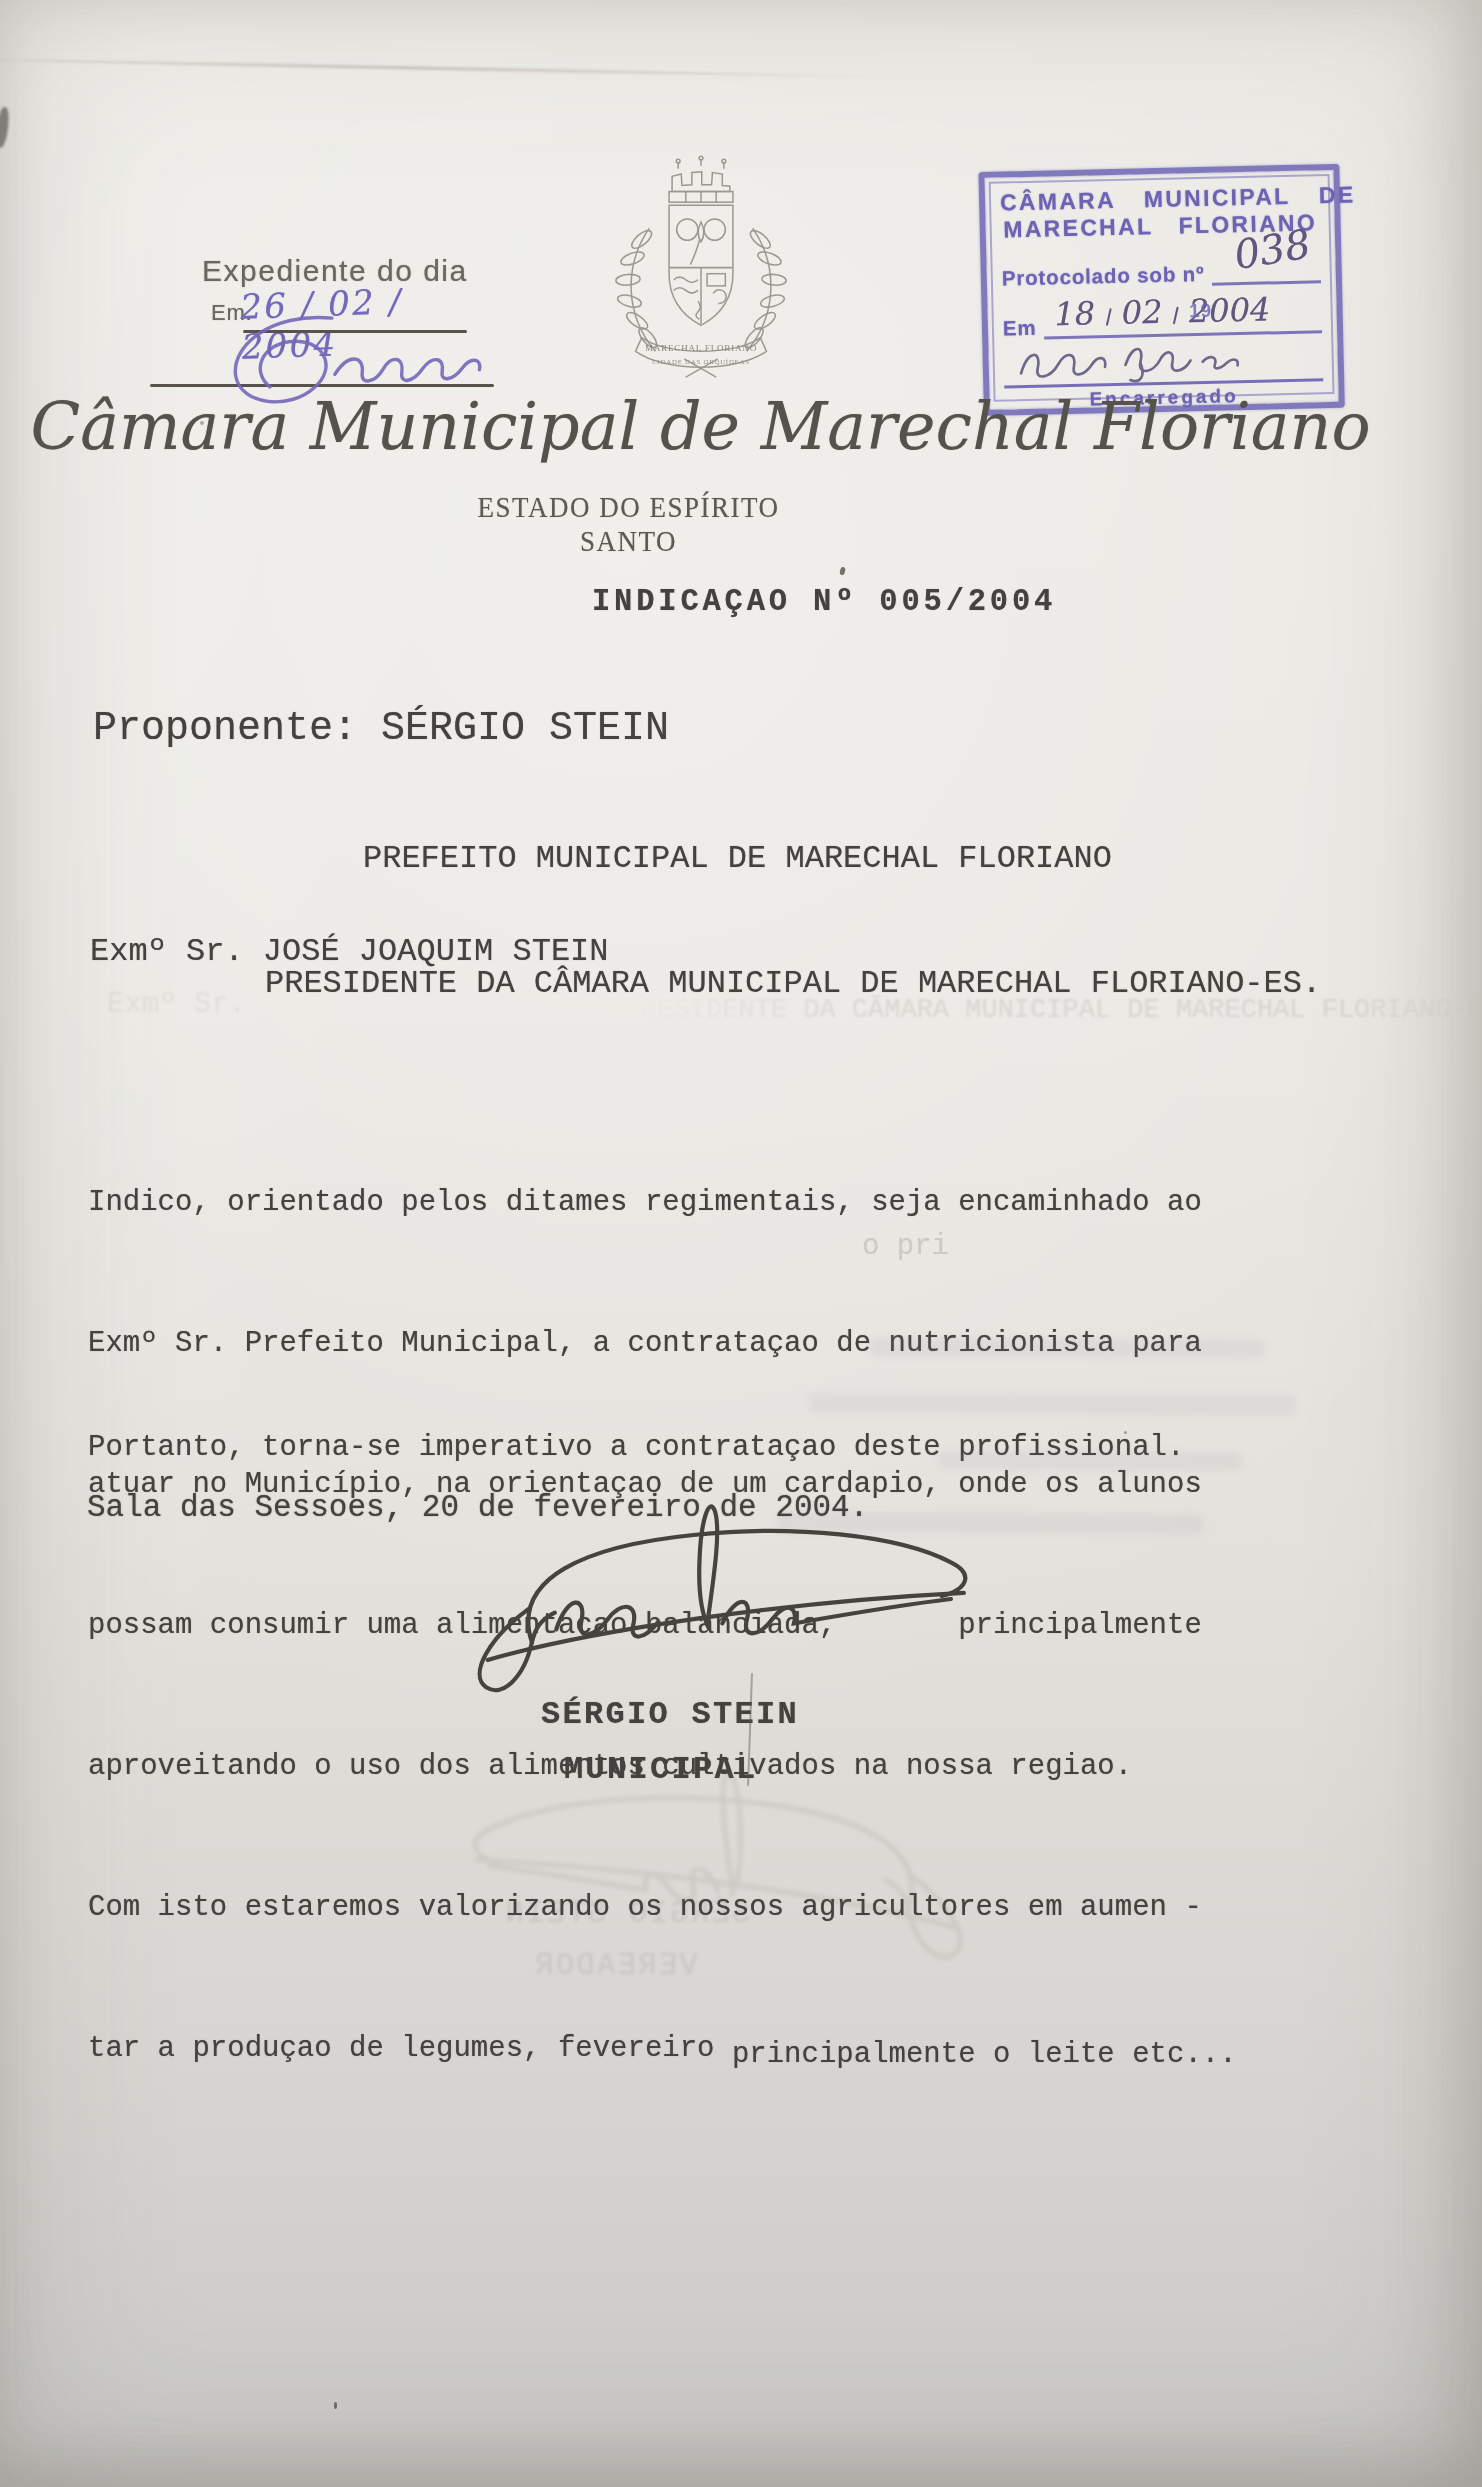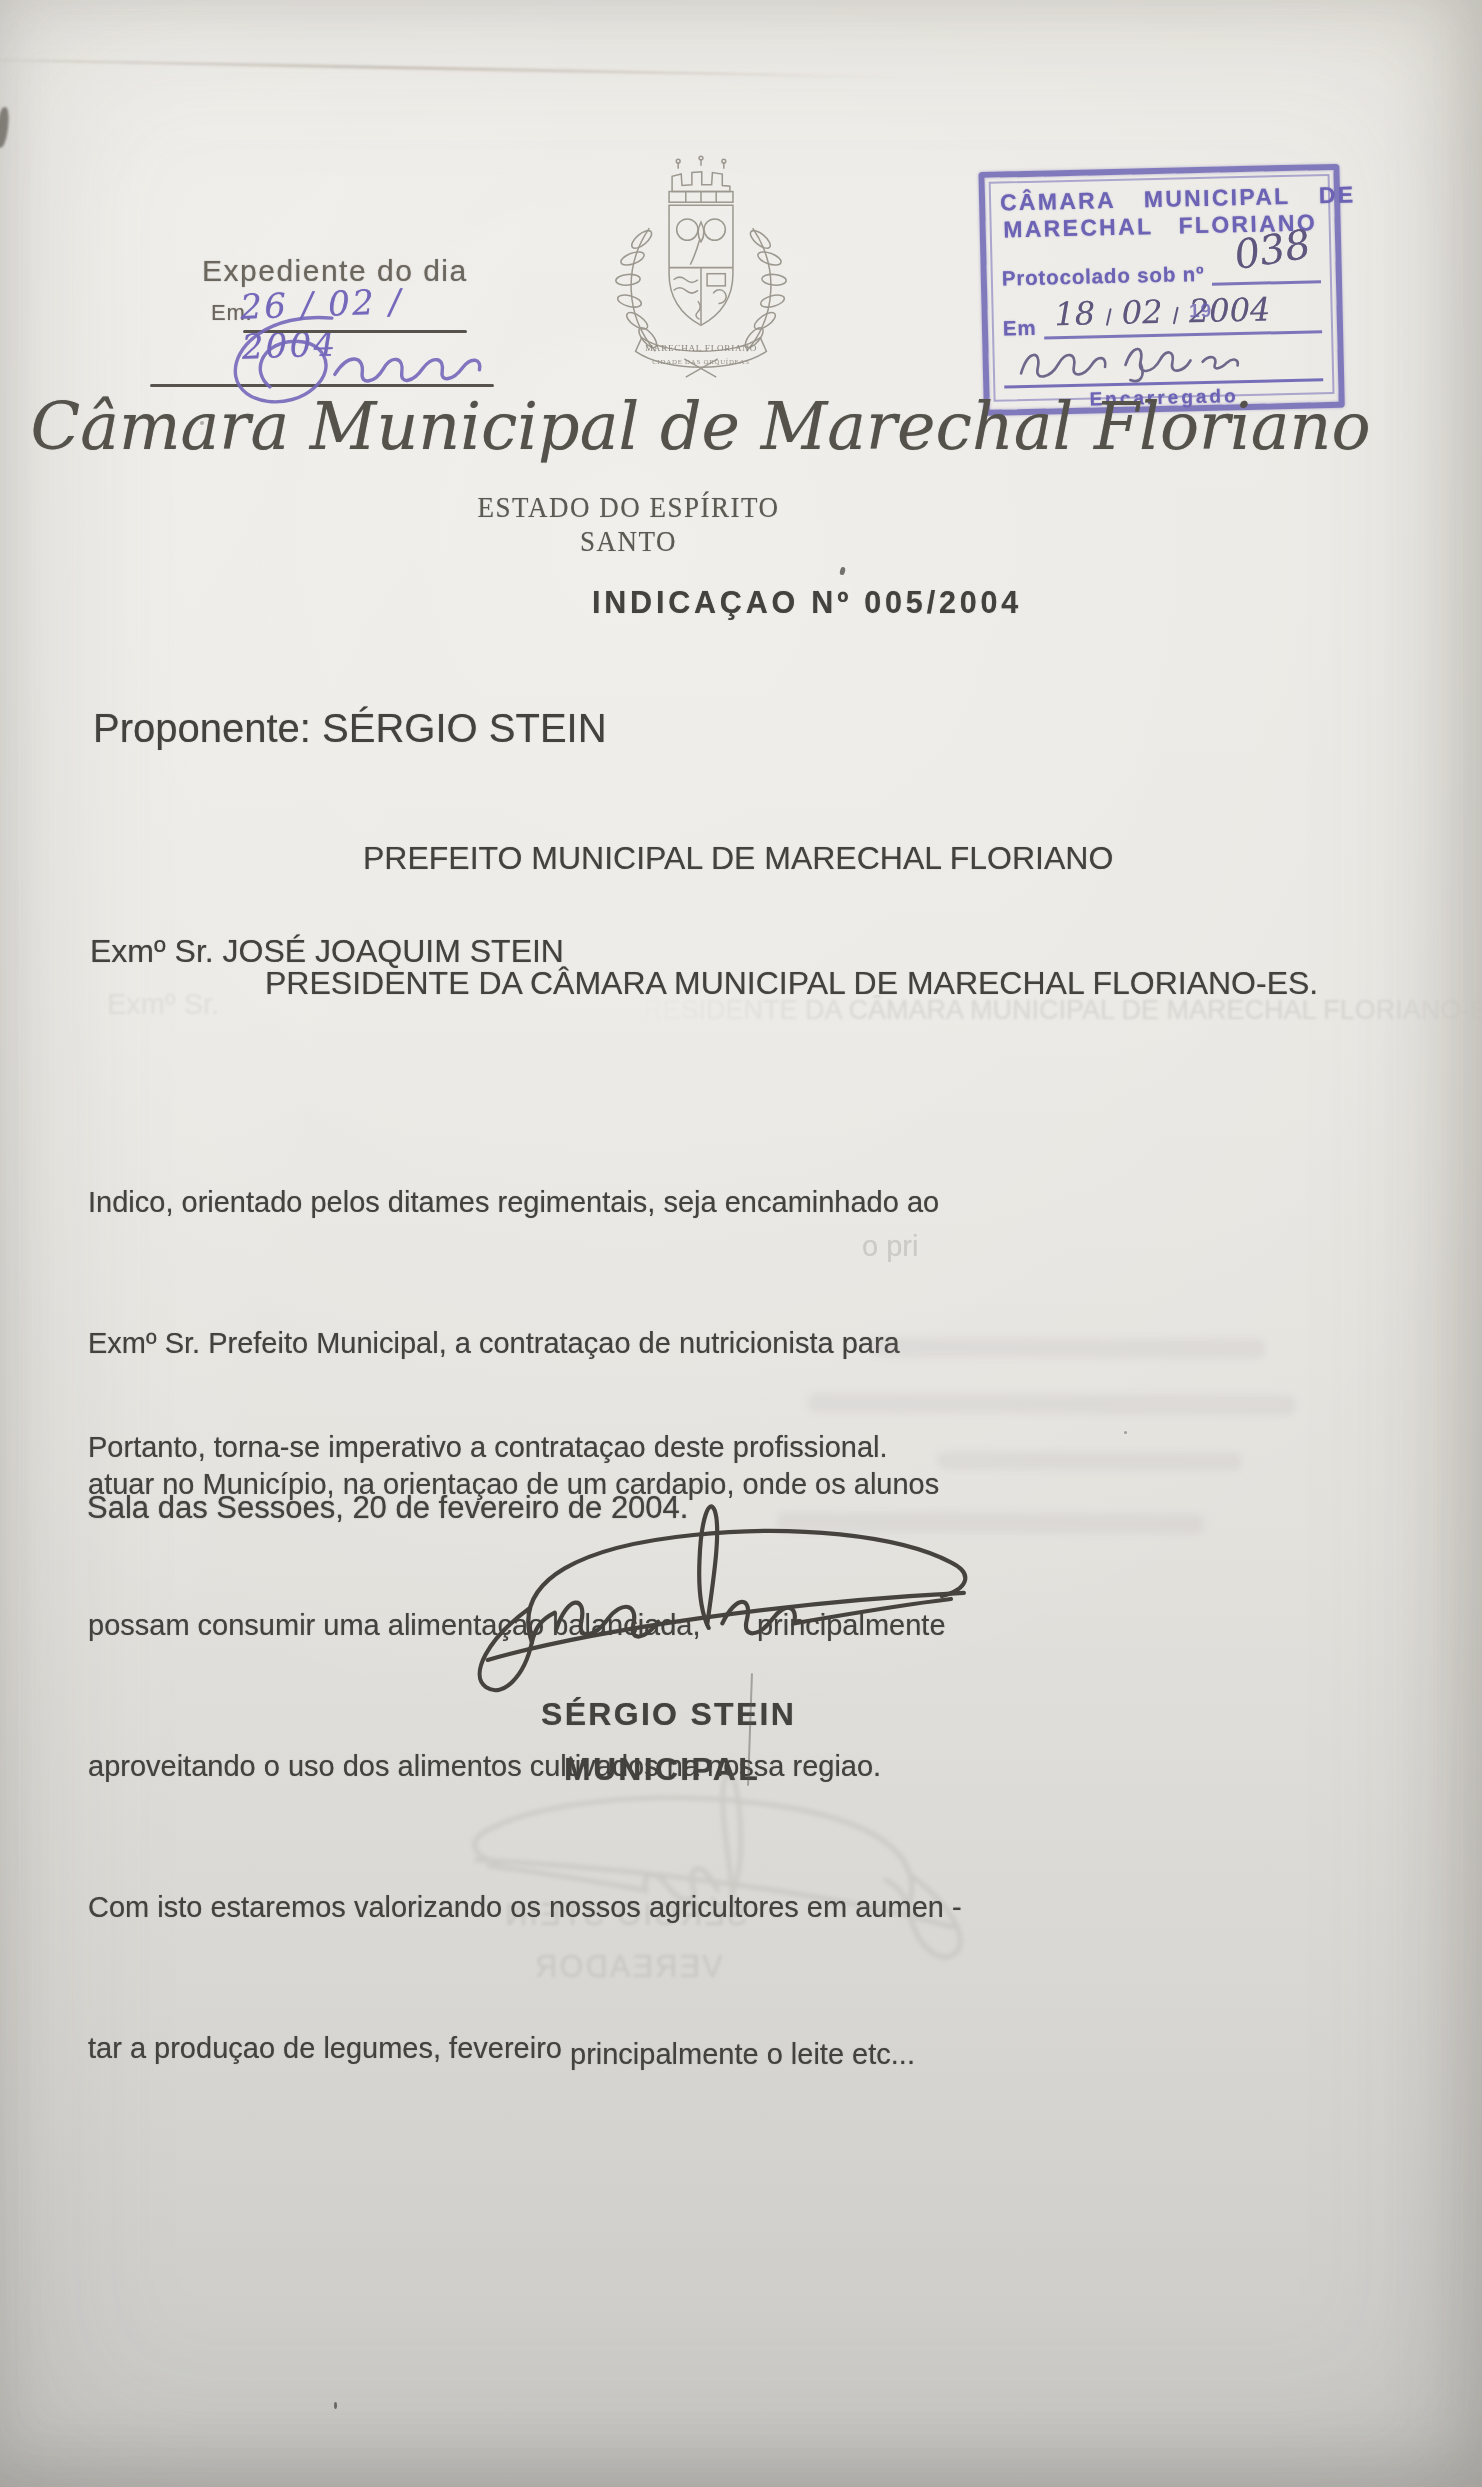--- a/index.html
+++ b/index.html
@@ -6,21 +6,21 @@
   #photo{
     position:relative;width:1482px;height:2487px;overflow:hidden;
     font-family:"Liberation Sans",sans-serif;
     background:
       radial-gradient(130% 85% at 42% 22%, rgba(255,255,255,.30), rgba(0,0,0,0) 58%),
       linear-gradient(105deg, rgba(255,255,255,.16), rgba(0,0,0,0) 32%),
       linear-gradient(to bottom,#f1efe9 0%,#ebe9e4 6%,#e9e7e2 40%,#e3e1dc 62%,#d9d7d3 80%,#cfcecb 93%,#c9c8c5 100%);
     box-shadow: inset 0 0 175px rgba(95,90,82,.22), inset -34px 0 69px rgba(110,104,96,.13), inset 0 -27px 53px rgba(100,96,90,.14);
   }
   .abs{position:absolute;}
-  .mono{font-family:Liberation Sans, sans-serif;color:#44423e;white-space:pre;text-shadow:0 0 0.9px rgba(64,62,58,.55);}
+  .mono{font-family:Liberation Mono, monospace;color:#44423e;white-space:pre;text-shadow:0 0 0.9px rgba(64,62,58,.55);}
   .hand{font-family:"DejaVu Serif",serif;font-style:italic;}
   .crease{left:-15.2px;top:66px;width:914px;height:5.3px;border-radius:50%;
     background:radial-gradient(60% 50% at 45% 50%, rgba(122,104,88,.38), rgba(122,104,88,0) 95%);
     transform:rotate(1.1deg);filter:blur(0.9px);}
   .edge-speck{left:-3px;top:107px;width:11.4px;height:41px;background:rgba(58,53,48,.55);border-radius:45%;filter:blur(0.8px);transform:rotate(7deg);}
   .speck{background:#4a4843;border-radius:50%;opacity:.75;}
 
   
   .exp-title{font-size:30px;letter-spacing:1.5px;color:#6b665e;text-shadow:0 0 1.2px rgba(107,102,94,.65);}
   .exp-em{font-size:22px;letter-spacing:0.8px;color:#6b665e;text-shadow:0 0 1.1px rgba(107,102,94,.6);}

